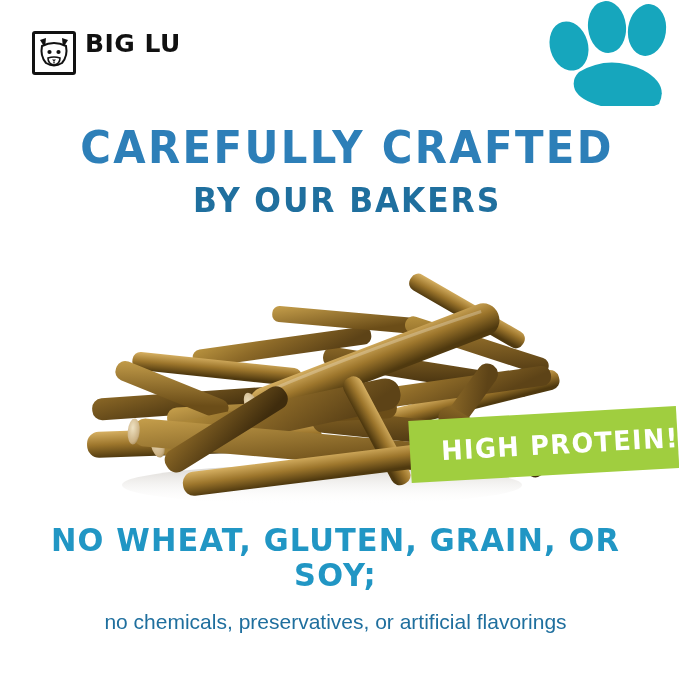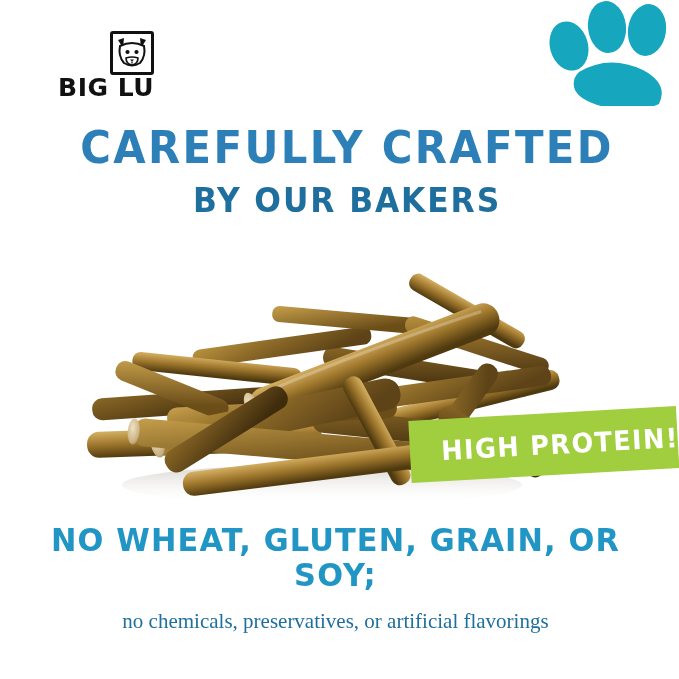--- a/index.html
+++ b/index.html
@@ -22,22 +22,21 @@
   }
 
   
   .logo {
     position: absolute;
     left: 32px;
     top: 31px;
     width: 122px;
     height: 50px;
     display: flex;
-    align-items: flex-end;
-    flex-direction: column;
+    align-items: flex-start;
   }
   .logo-badge {
     width: 44px;
     height: 44px;
     border: 3px solid #111111;
     border-radius: 3px;
     box-sizing: border-box;
     position: relative;
     background: #ffffff;
     flex: 0 0 auto;
@@ -137,21 +136,21 @@
   .claim-main {
     font-family: "DejaVu Sans", sans-serif;
     font-weight: bold;
     font-size: 32px;
     letter-spacing: 1.2px;
     color: #2196c4;
     transform: scaleX(0.95);
     line-height: 1.1;
   }
   .claim-sub {
-    font-family: Liberation Serif, serif;
+    font-family: Liberation Sans, sans-serif;
     font-size: 21px;
     color: #1f6f9e;
     margin-top: 17px;
     line-height: 1.1;
   }
 </style>
 </head>
 <body>
 
 <div class="canvas">

